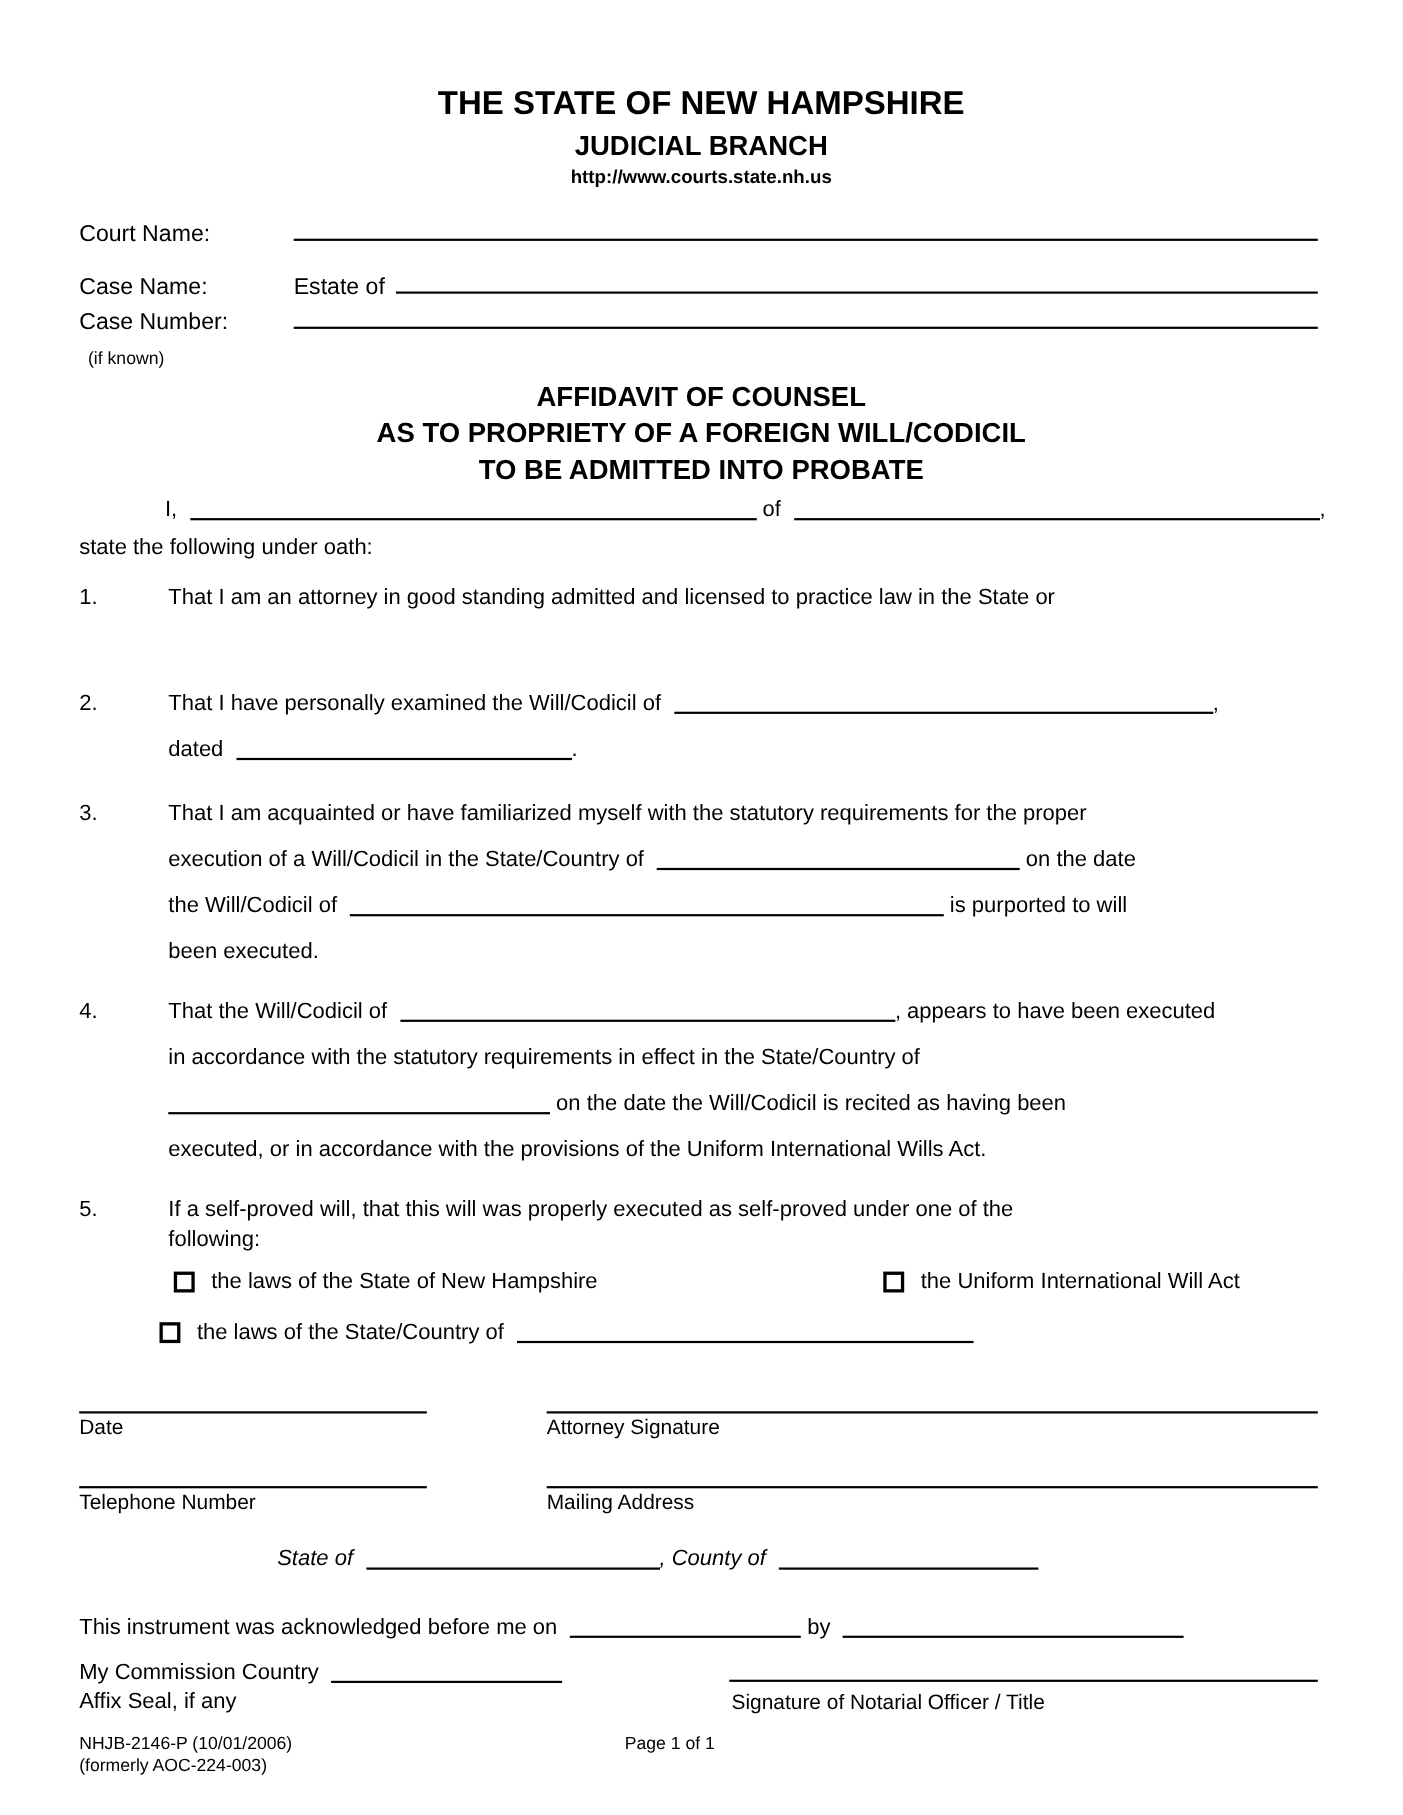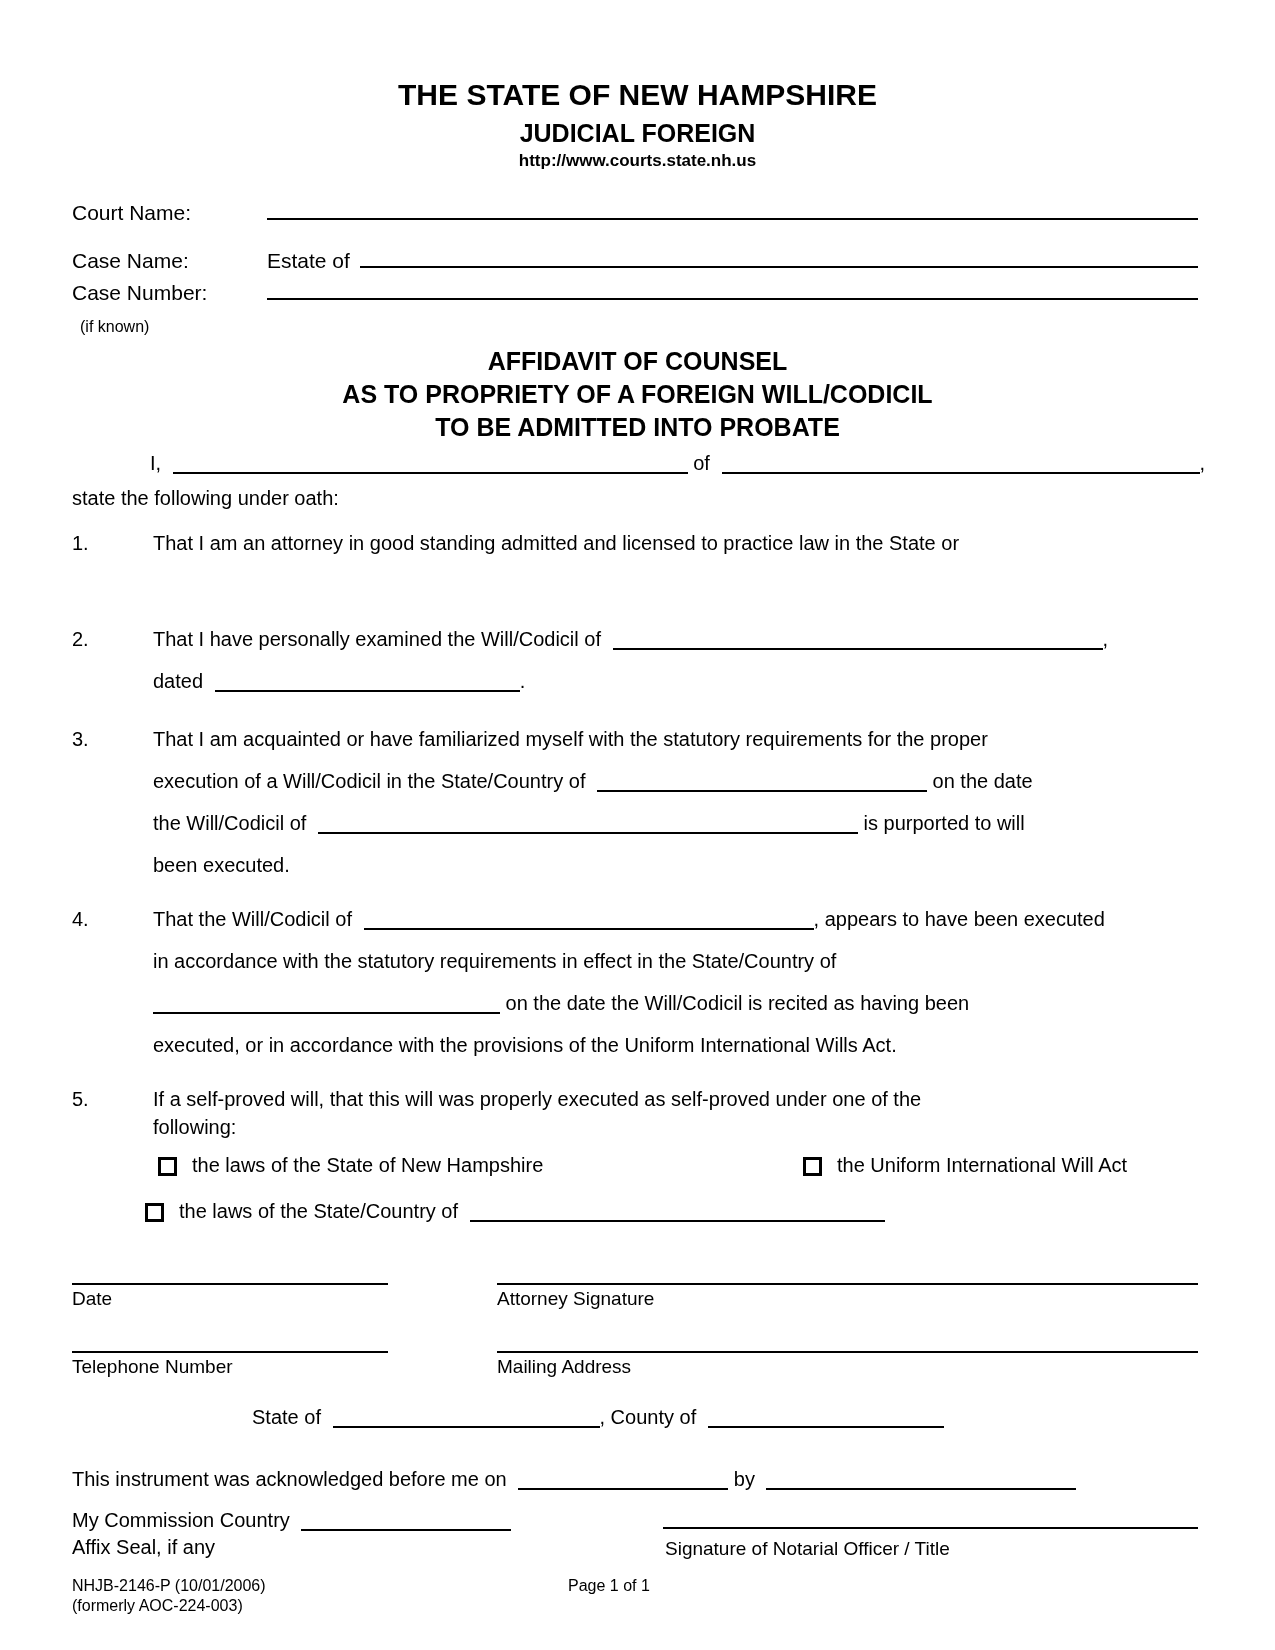--- a/index.html
+++ b/index.html
@@ -56,21 +56,21 @@
   .siglbl { font-size:19px; }
   .small { font-size:16px; }
   .foot { font-size:16px; line-height:20px; }
 </style>
 </head>
 <body>
 
 <div class="page">
 
   <div class="abs center doc-title" style="top:78px;">THE STATE OF NEW HAMPSHIRE</div>
-  <div class="abs center doc-sub" style="top:119px;">JUDICIAL FOREIGN</div>
+  <div class="abs center doc-sub" style="top:119px;">JUDICIAL BRANCH</div>
   <div class="abs center doc-url" style="top:151px;">http://www.courts.state.nh.us</div>
 
   <div class="abs caserow" style="top:201px; left:72px; width:1126px;">
     <span class="lbl">Court Name:</span>
     <span class="blank fill nogap"></span>
   </div>
   <div class="abs caserow" style="top:249px; left:72px; width:1126px;">
     <span class="lbl">Case Name:</span>
     <span class="prefix">Estate of</span>
     <span class="blank fill nogap"></span>
@@ -172,21 +172,21 @@
   <span class="abs sigline" style="top:1283px; left:72px; width:316px;"></span>
   <span class="abs sigline" style="top:1283px; left:497px; width:701px;"></span>
   <div class="abs siglbl" style="top:1288px; left:72px;">Date</div>
   <div class="abs siglbl" style="top:1288px; left:497px;">Attorney Signature</div>
 
   <span class="abs sigline" style="top:1351px; left:72px; width:316px;"></span>
   <span class="abs sigline" style="top:1351px; left:497px; width:701px;"></span>
   <div class="abs siglbl" style="top:1356px; left:72px;">Telephone Number</div>
   <div class="abs siglbl" style="top:1356px; left:497px;">Mailing Address</div>
 
-  <div class="abs" style="top:1406px; left:252px; white-space:nowrap;">
+  <div class="abs" style="top:1406px; left:252px; white-space:nowrap;font-style:italic;">
     <span>State of</span>
     <span class="blank" style="width:267px;"></span><span>, County of</span>
     <span class="blank" style="width:236px;"></span>
   </div>
 
   <div class="abs" style="top:1468px; left:72px; white-space:nowrap;text-align:center;">
     <span>This instrument was acknowledged before me on</span>
     <span class="blank" style="width:210px;"></span>
     <span>by</span>
     <span class="blank" style="width:310px;"></span>

